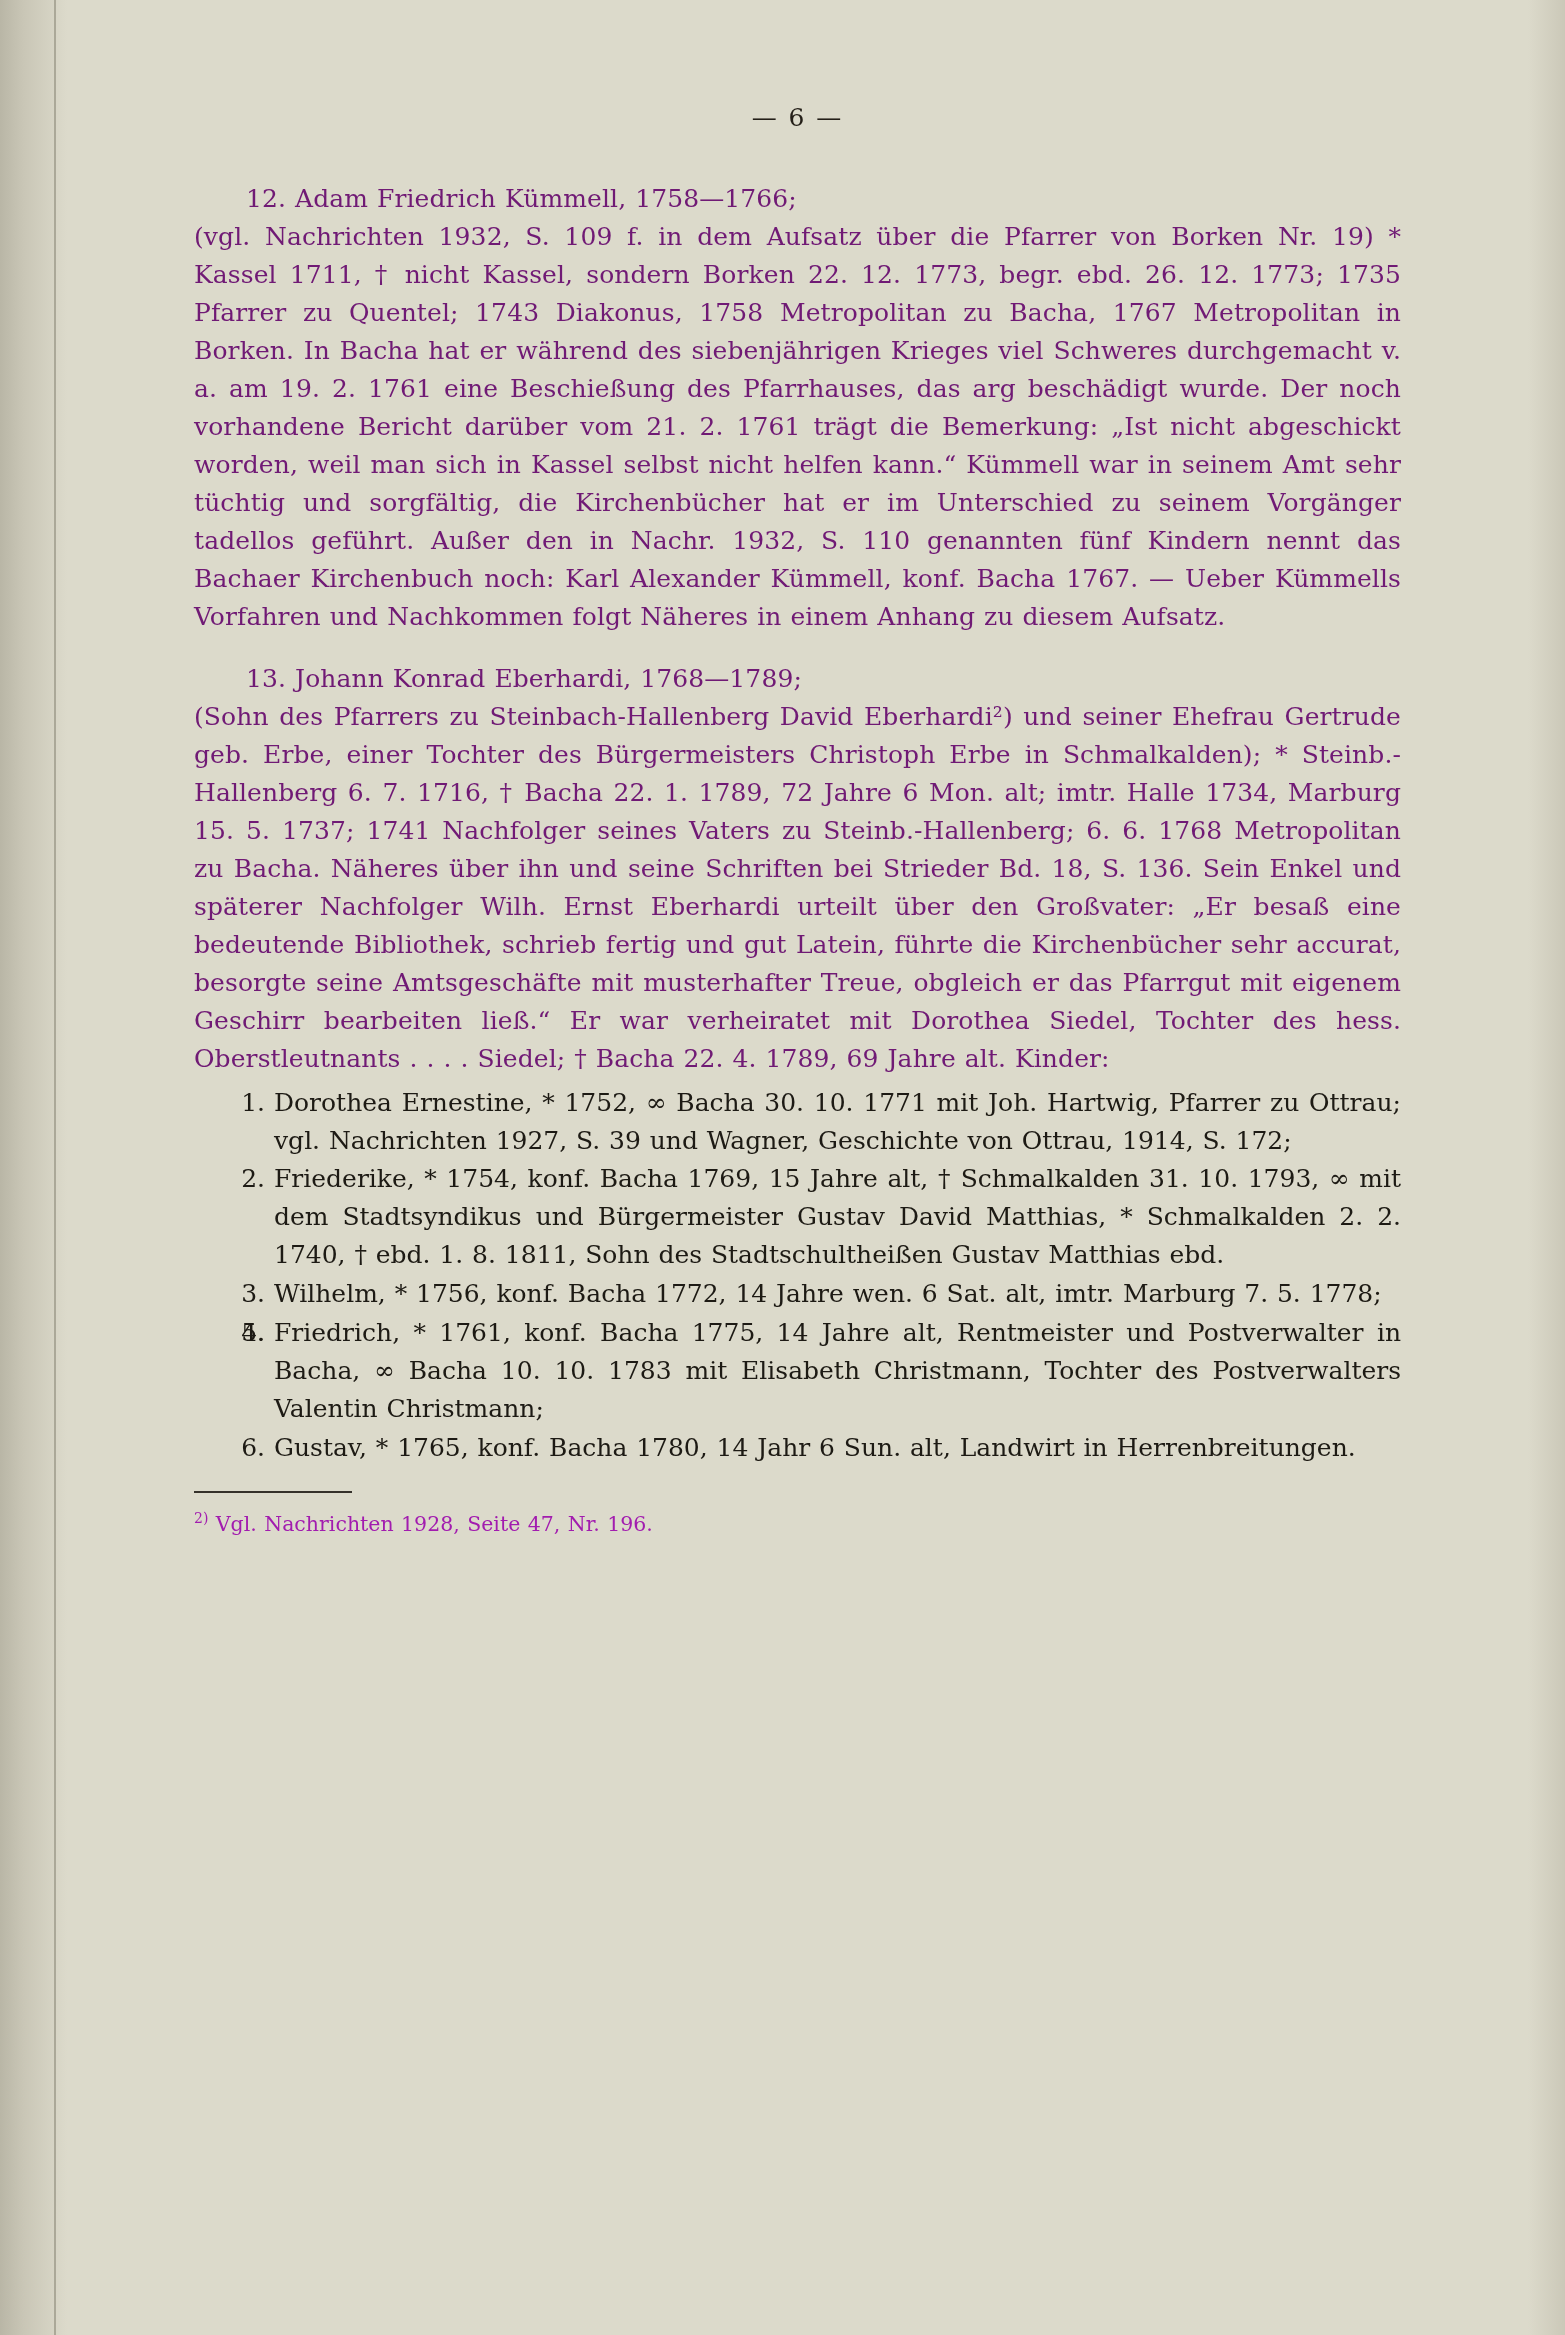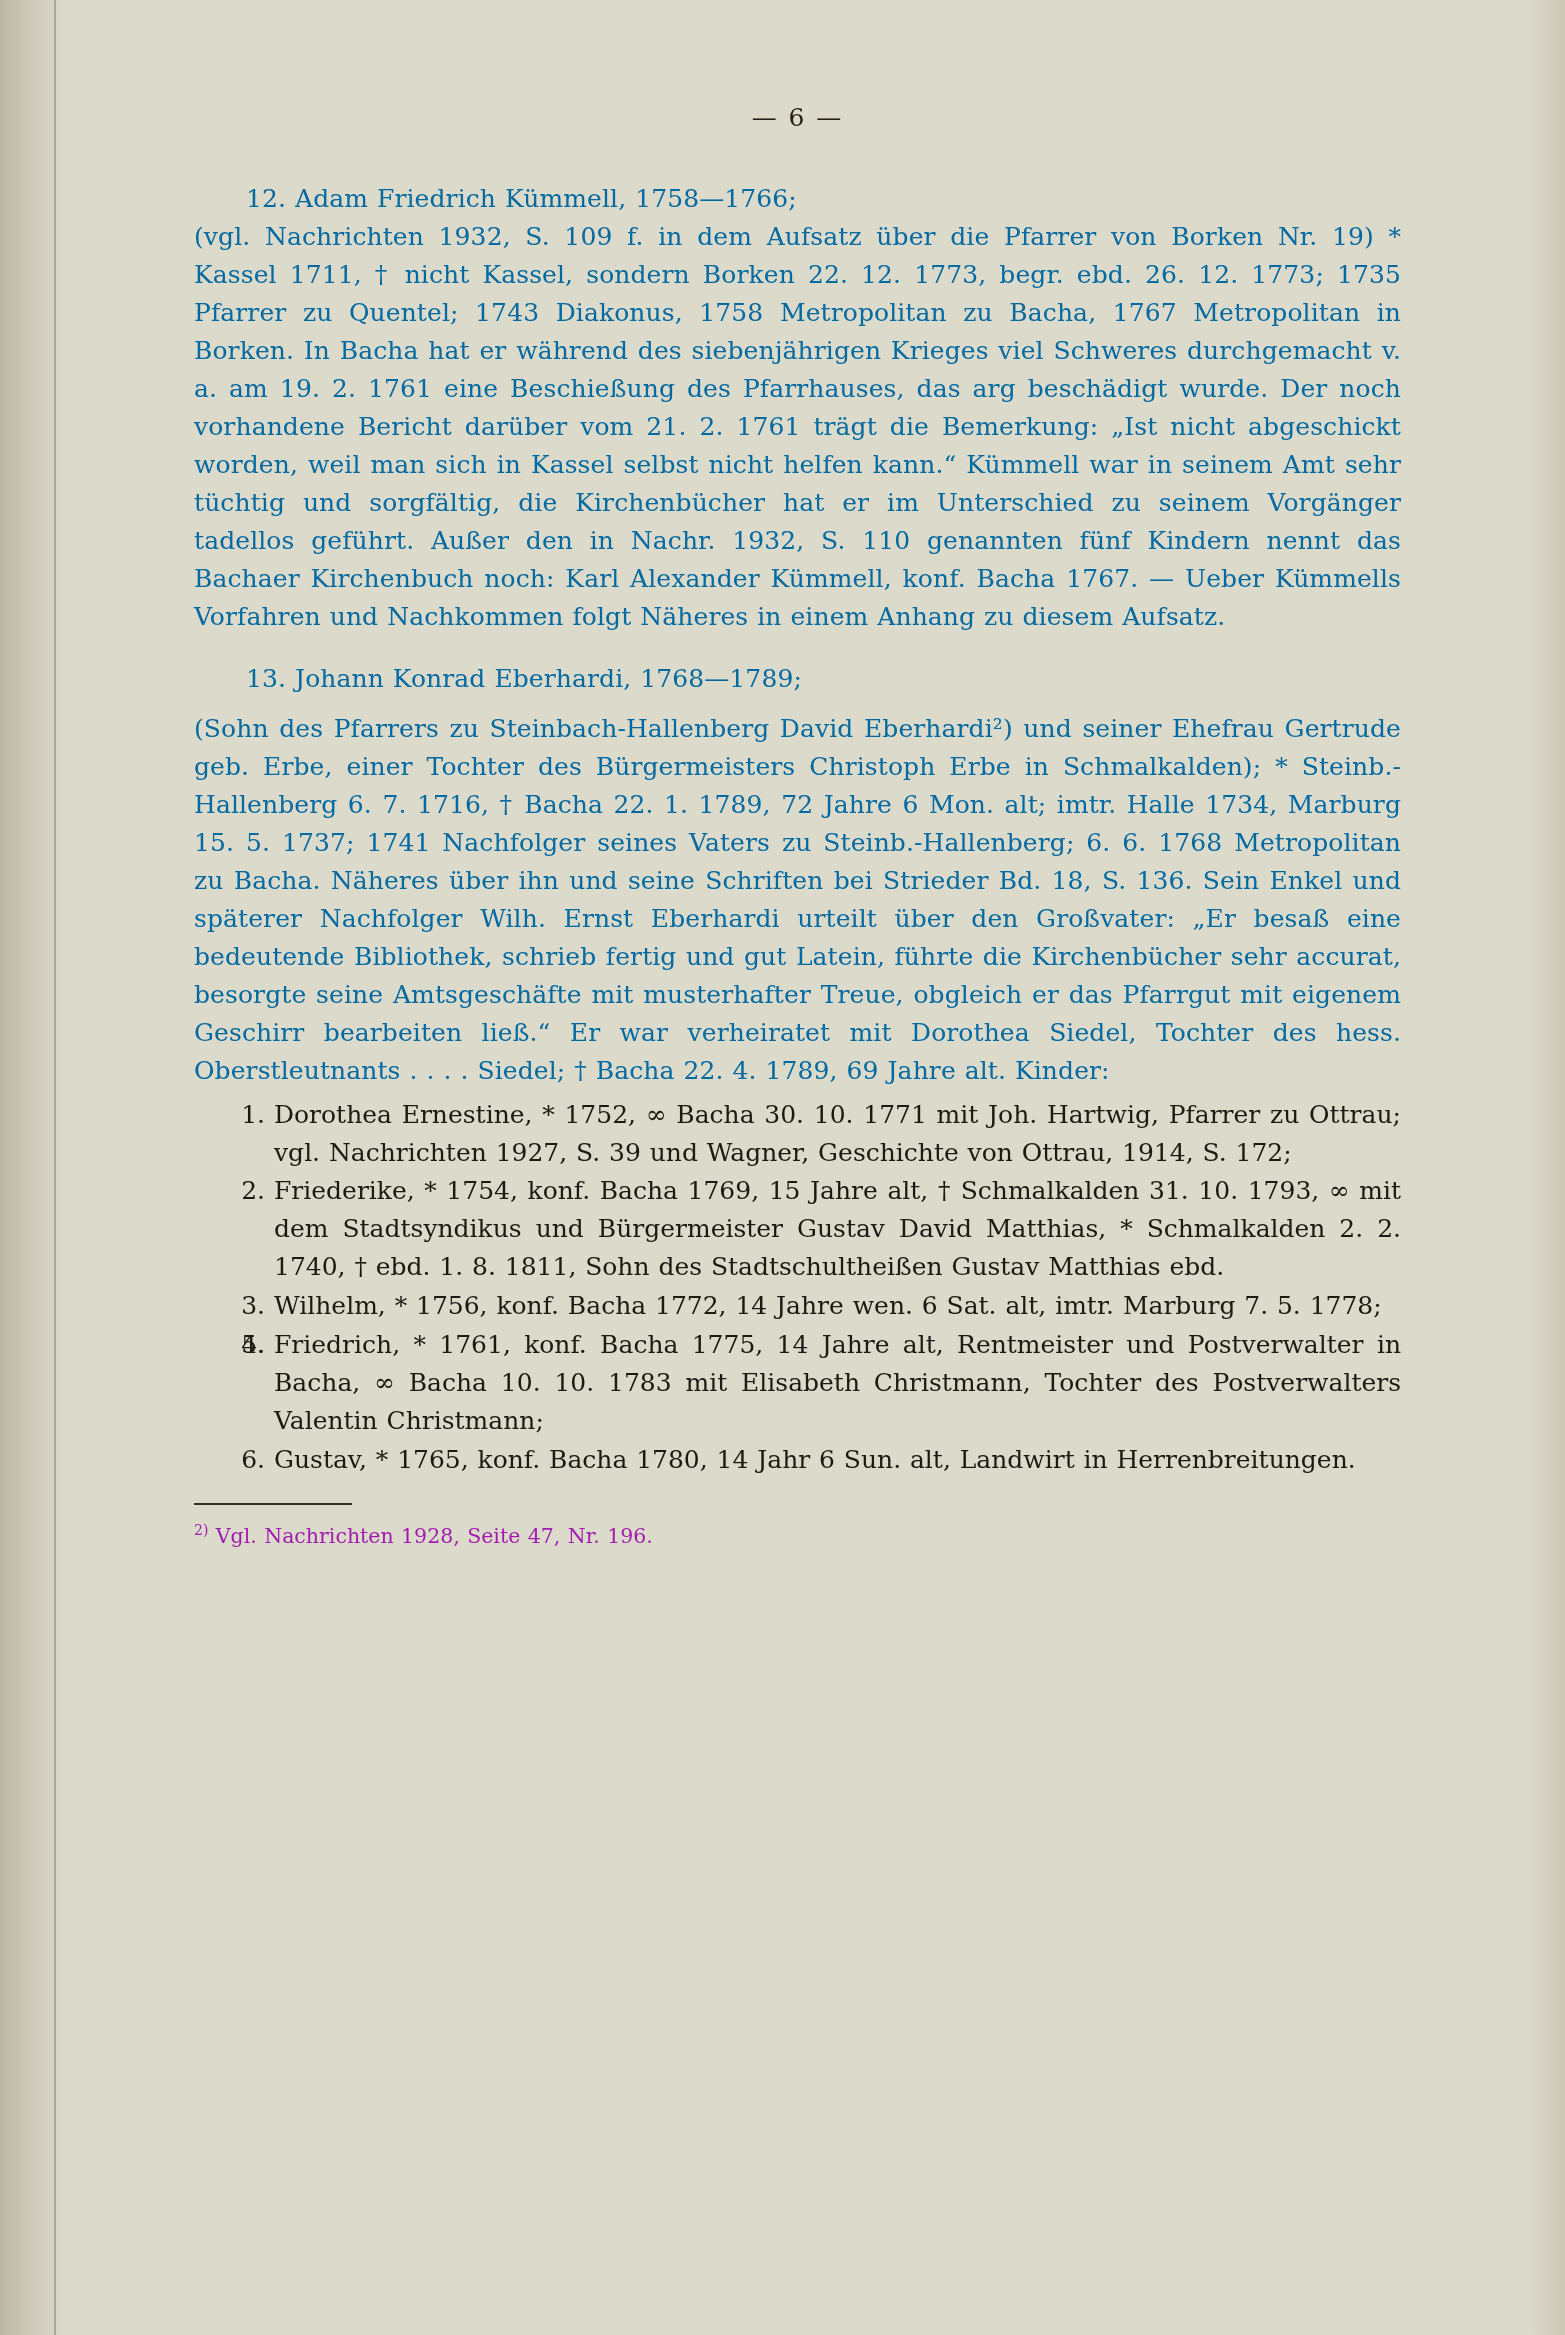--- a/index.html
+++ b/index.html
@@ -50,21 +50,21 @@
   }
   .page-number {
     text-align: center;
     font-size: 25px;
     letter-spacing: 1.9px;
     color: #241f18;
     margin-bottom: 48px;
     font-family: "DejaVu Serif", serif;
   }
   .para {
-    color: #0369a1;
+    color: #701a75;
     font-size: 25px;
     line-height: 38px;
     text-align: justify;
     text-justify: inter-word;
     margin-bottom: 24px;
     font-family: "DejaVu Serif", serif;
     letter-spacing: 0.1px;
     word-spacing: 0.9px;
   }
   .entry-head {
@@ -115,21 +115,21 @@
 <div class="page">
   <div class="binding-line"></div>
 
   <div class="content">
 
     <div class="page-number">— 6 —</div>
 
     <div class="para entry-head" style="margin-bottom:0;">12. Adam Friedrich Kümmell, 1758—1766;</div>
     <div class="para">(vgl. Nachrichten 1932, S. 109 f. in dem Aufsatz über die Pfarrer von Borken Nr. 19) * Kassel 1711, † nicht Kassel, sondern Borken 22. 12. 1773, begr. ebd. 26. 12. 1773; 1735 Pfarrer zu Quentel; 1743 Diakonus, 1758 Metropolitan zu Bacha, 1767 Metropolitan in Borken. In Bacha hat er während des siebenjährigen Krieges viel Schweres durchgemacht v. a. am 19. 2. 1761 eine Beschießung des Pfarrhauses, das arg beschädigt wurde. Der noch vorhandene Bericht darüber vom 21. 2. 1761 trägt die Bemerkung: „Ist nicht abgeschickt worden, weil man sich in Kassel selbst nicht helfen kann.“ Kümmell war in seinem Amt sehr tüchtig und sorgfältig, die Kirchenbücher hat er im Unterschied zu seinem Vorgänger tadellos geführt. Außer den in Nachr. 1932, S. 110 genannten fünf Kindern nennt das Bachaer Kirchenbuch noch: Karl Alexander Kümmell, konf. Bacha 1767. — Ueber Kümmells Vorfahren und Nachkommen folgt Näheres in einem Anhang zu diesem Aufsatz.</div>
 
-    <div class="para entry-head" style="margin-bottom:12px;">13. Johann Konrad Eberhardi, 1768—1789;</div>
+    <div class="para entry-head" style="margin-bottom:0;">13. Johann Konrad Eberhardi, 1768—1789;</div>
     <div class="para" style="margin-bottom:5.6px;">(Sohn des Pfarrers zu Steinbach-Hallenberg David Eberhardi²) und seiner Ehefrau Gertrude geb. Erbe, einer Tochter des Bürgermeisters Christoph Erbe in Schmalkalden); * Steinb.-Hallenberg 6. 7. 1716, † Bacha 22. 1. 1789, 72 Jahre 6 Mon. alt; imtr. Halle 1734, Marburg 15. 5. 1737; 1741 Nachfolger seines Vaters zu Steinb.-Hallenberg; 6. 6. 1768 Metropolitan zu Bacha. Näheres über ihn und seine Schriften bei Strieder Bd. 18, S. 136. Sein Enkel und späterer Nachfolger Wilh. Ernst Eberhardi urteilt über den Großvater: „Er besaß eine bedeutende Bibliothek, schrieb fertig und gut Latein, führte die Kirchenbücher sehr accurat, besorgte seine Amtsgeschäfte mit musterhafter Treue, obgleich er das Pfarrgut mit eigenem Geschirr bearbeiten ließ.“ Er war verheiratet mit Dorothea Siedel, Tochter des hess. Oberstleutnants . . . . Siedel; † Bacha 22. 4. 1789, 69 Jahre alt. Kinder:</div>
 
     <ul class="list">
       <li class="list-item">
         <span class="num">1.</span>
         <span>Dorothea Ernestine, * 1752, ∞ Bacha 30. 10. 1771 mit Joh. Hartwig, Pfarrer zu Ottrau; vgl. Nachrichten 1927, S. 39 und Wagner, Geschichte von Ottrau, 1914, S. 172;</span>
       </li>
       <li class="list-item">
         <span class="num">2.</span>
         <span>Friederike, * 1754, konf. Bacha 1769, 15 Jahre alt, † Schmalkalden 31. 10. 1793, ∞ mit dem Stadtsyndikus und Bürgermeister Gustav David Matthias, * Schmalkalden 2. 2. 1740, † ebd. 1. 8. 1811, Sohn des Stadtschultheißen Gustav Matthias ebd.</span>

